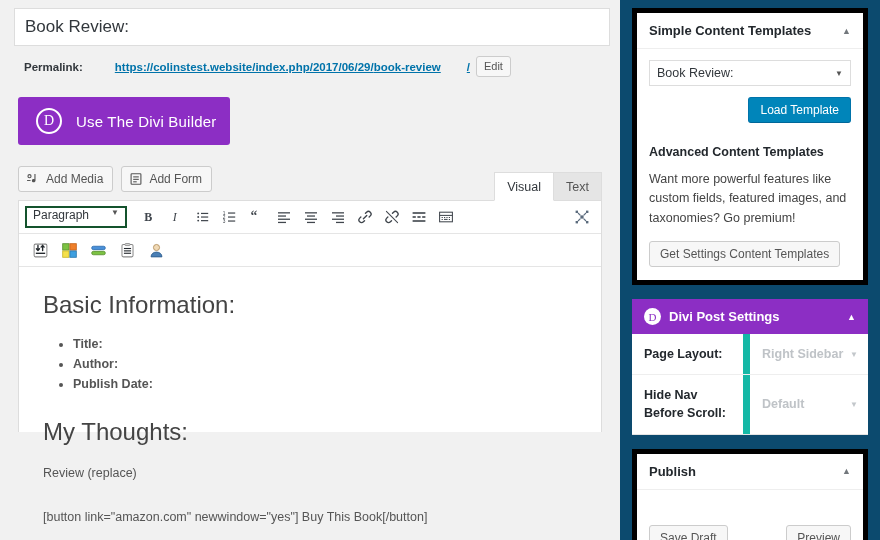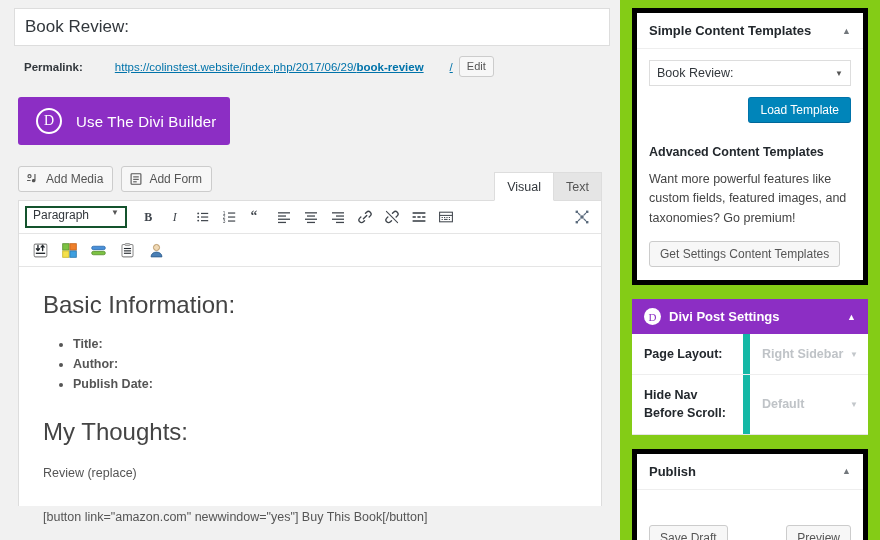--- a/index.html
+++ b/index.html
@@ -3,21 +3,21 @@
 <meta charset="utf-8">
 <style>
   html, body {
     margin: 0; padding: 0;
     width: 880px; height: 540px;
     overflow: hidden;
     background: #f1f1f1;
     font-family: "Liberation Sans", sans-serif;
     -webkit-font-smoothing: antialiased;
   }
-  .page { position: relative; width: 880px; height: 540px; background: #84cc16; }
+  .page { position: relative; width: 880px; height: 540px; background: #0c4a6e; }
 
   
   .main-col {
     position: absolute; left: 0; top: 0;
     width: 620px; height: 540px;
     background: #f1f1f1;
   }
   .title-wrap { padding: 8px 10px 0 14px; }
   .title-input {
     display: block; width: 100%; box-sizing: border-box;
@@ -31,21 +31,21 @@
     display: flex; align-items: center; gap: 6px;
     padding: 10px 0 0 24px;
     font-size: 11.5px; color: #32373c;
   }
   .permalink-label { font-weight: bold; }
   .permalink-link {
     color: #0073aa; text-decoration: underline; cursor: pointer;
     font-size: 11.5px; font-weight: bold;
   }
   .permalink-link .slug { font-weight: bold; }
-  .permalink-link .base { font-weight: normal; padding-left: 26px; }
+  .permalink-link .base { font-weight: bold; padding-left: 26px; }
   .edit-btn {
     font-size: 11px; color: #555;
     background: #f7f7f7; border: 1px solid #ccc; border-radius: 3px;
     padding: 2px 7px; line-height: 15px; cursor: pointer;
     font-family: "Liberation Sans", sans-serif;
   }
 
   .divi-builder-btn {
     margin: 20px 0 0 18px;
     width: 212px; height: 48px;
@@ -70,21 +70,21 @@
     display: flex; align-items: center; gap: 6px;
     background: #f7f7f7; border: 1px solid #ccc; border-radius: 3px;
     padding: 4px 9px 4px 7px; font-size: 12px; color: #555; cursor: pointer;
     line-height: 16px;
   }
 
   
   .editor-frame {
     margin: 8px 0 0 18px; width: 584px;
     background: #fff; border: 1px solid #ddd; border-bottom: none;
-    position: relative; height: 306px; box-sizing: border-box;
+    position: relative; height: 232px; box-sizing: border-box;
   }
   .tabs { position: absolute; right: -1px; top: -29px; display: flex; }
   .tab {
     font-size: 12.5px; color: #555; padding: 6px 12px 5px;
     border: 1px solid #ddd; cursor: pointer; line-height: 16px;
     background: #e5e5e5; border-bottom-color: #ddd;
   }
   .tab.active { background: #fff; border-bottom-color: #fff; color: #32373c; }
   .tab + .tab { border-left: none; }
 

